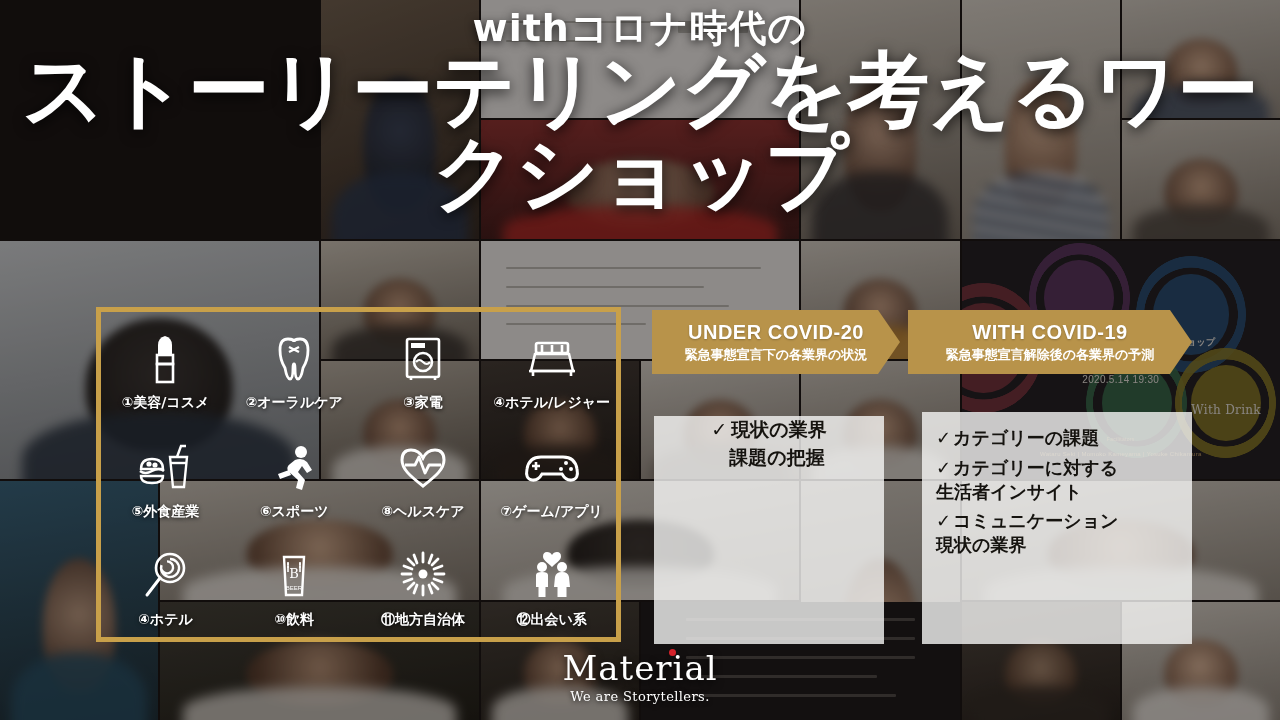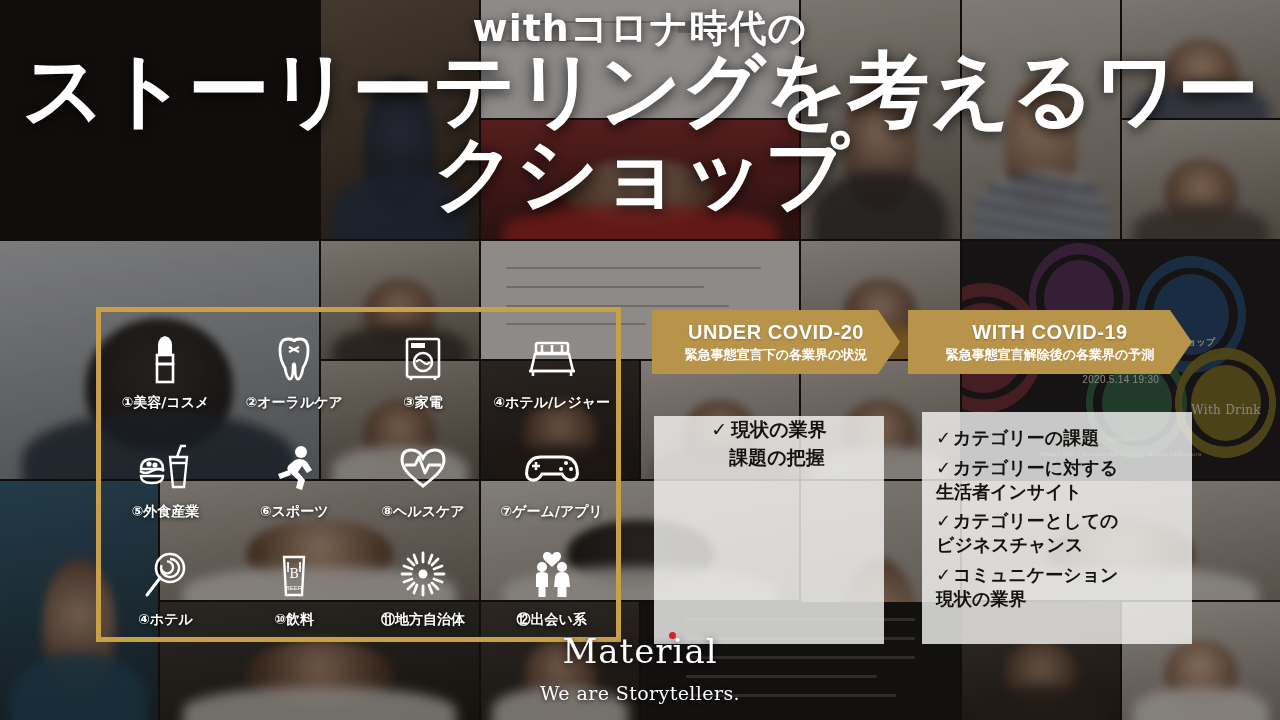--- a/index.html
+++ b/index.html
@@ -99,21 +99,21 @@
   .boxR li .chk{font-weight:400;margin-right:2px;}
   .boxR li .ln2{display:block;padding-left:0;}
 
   
   .logo{position:absolute;left:0;right:0;bottom:16px;text-align:center;color:#fff;}
   .logo .word{position:relative;display:inline-block;font-size:34px;letter-spacing:1px;
               font-family:"DejaVu Serif","Liberation Serif",serif;
               text-shadow:0 2px 8px rgba(0,0,0,.8);}
   .logo .dot{position:absolute;width:7px;height:7px;border-radius:50%;background:#d6222b;
              left:68.5%;top:1px;}
-  .logo .tag{margin-top:11px;font-size:19px;letter-spacing:.4px;
+  .logo .tag{margin-top:1px;font-size:13px;letter-spacing:.4px;
              font-family:"DejaVu Serif","Liberation Serif",serif;
              text-shadow:0 1px 5px rgba(0,0,0,.8);}
 </style>
 </head>
 <body>
 
 <div class="stage">
 
   <div class="bg">
 
@@ -449,24 +449,20 @@
   <div class="boxR">
     <ul>
       <li>
         <span class="chk">✓</span><span>カテゴリーの課題</span>
       </li>
       <li>
         <span class="chk">✓</span><span>カテゴリーに対する</span>
         <span class="ln2">生活者インサイト</span>
       </li>
       <li>
-        <span class="chk">✓</span><span>カテゴリーとしての</span>
-        <span class="ln2">ビジネスチャンス</span>
-      </li>
-      <li>
         <span class="chk">✓</span><span>コミュニケーション</span>
         <span class="ln2">現状の業界</span>
       </li>
     </ul>
   </div>
 
   <div class="logo">
     <div class="word">
       <span>Material</span>
       <span class="dot"></span>

